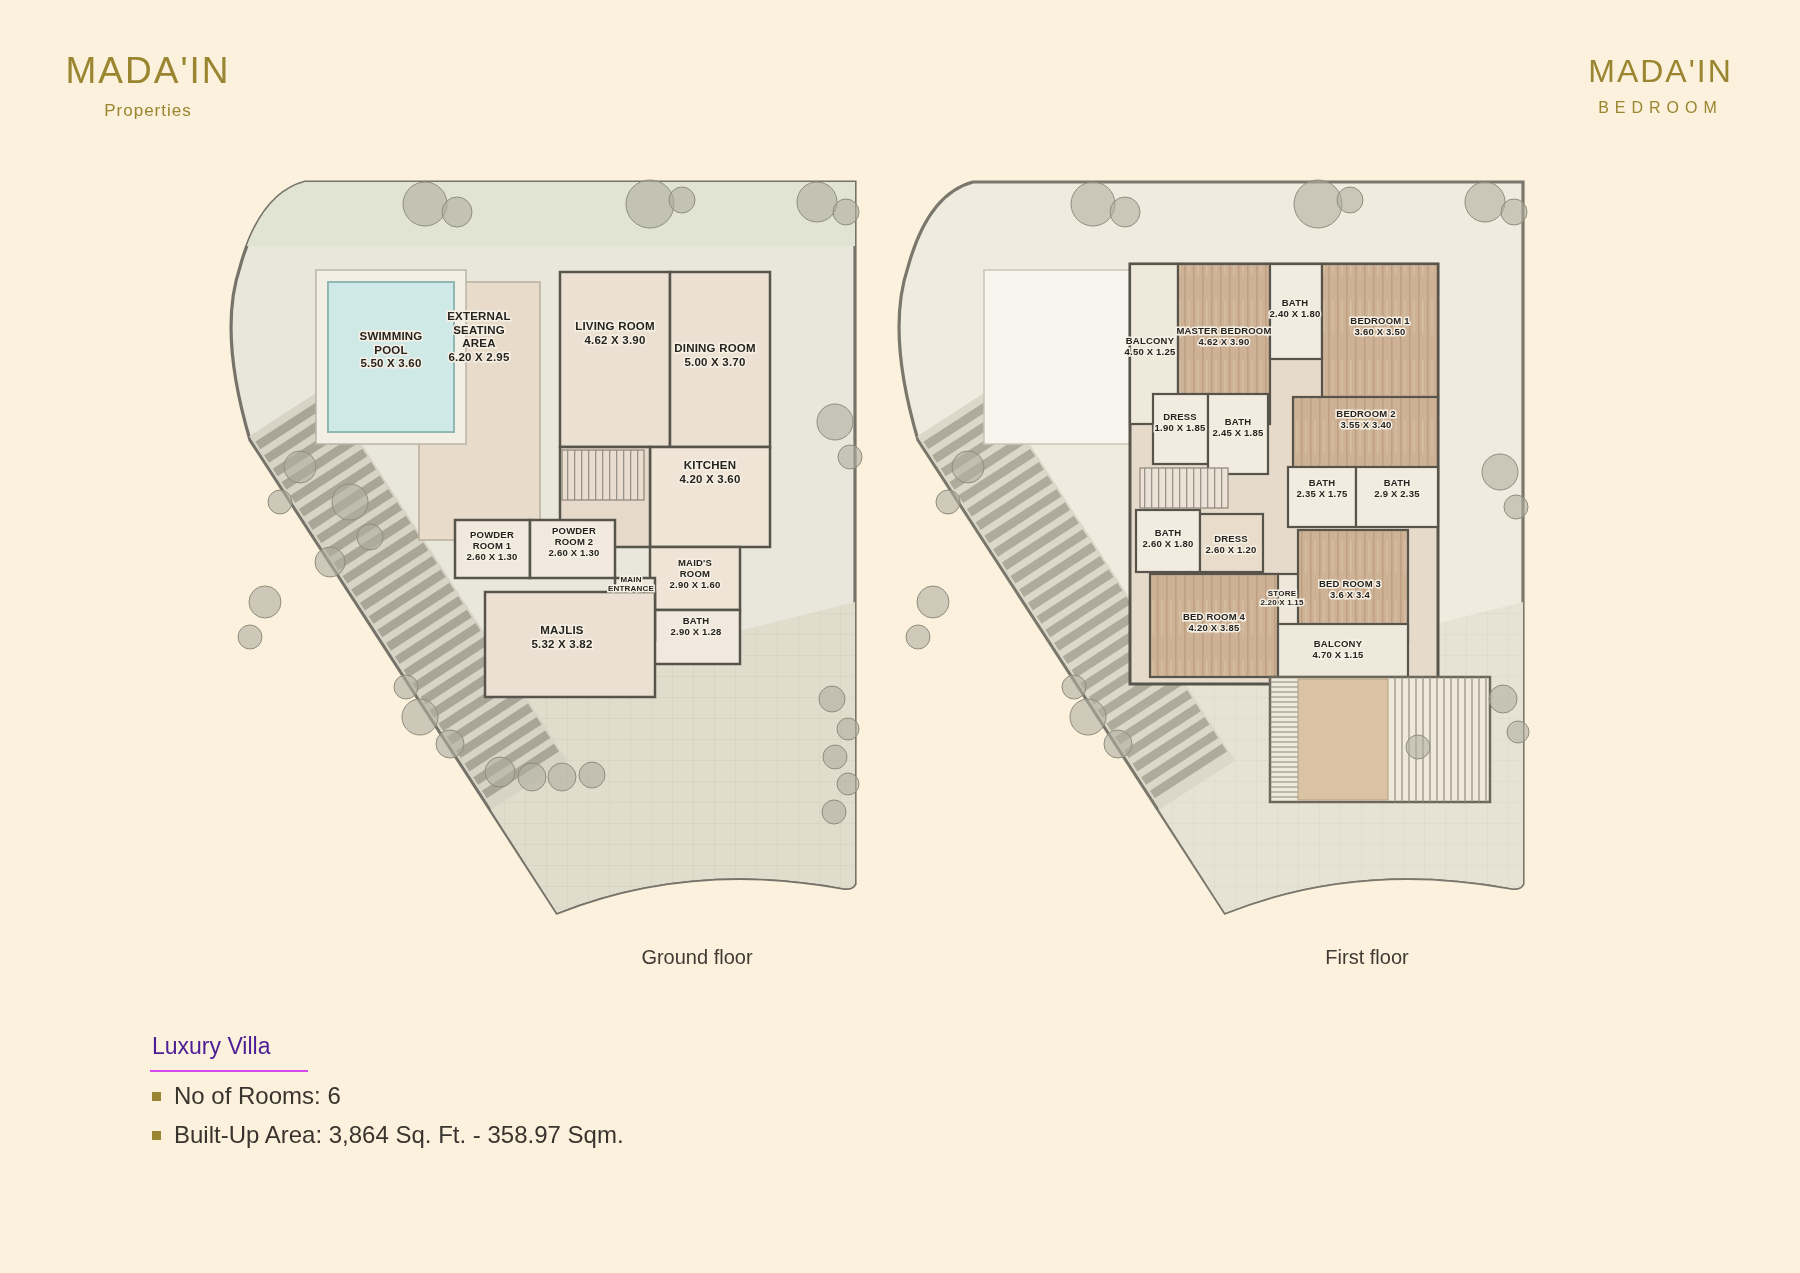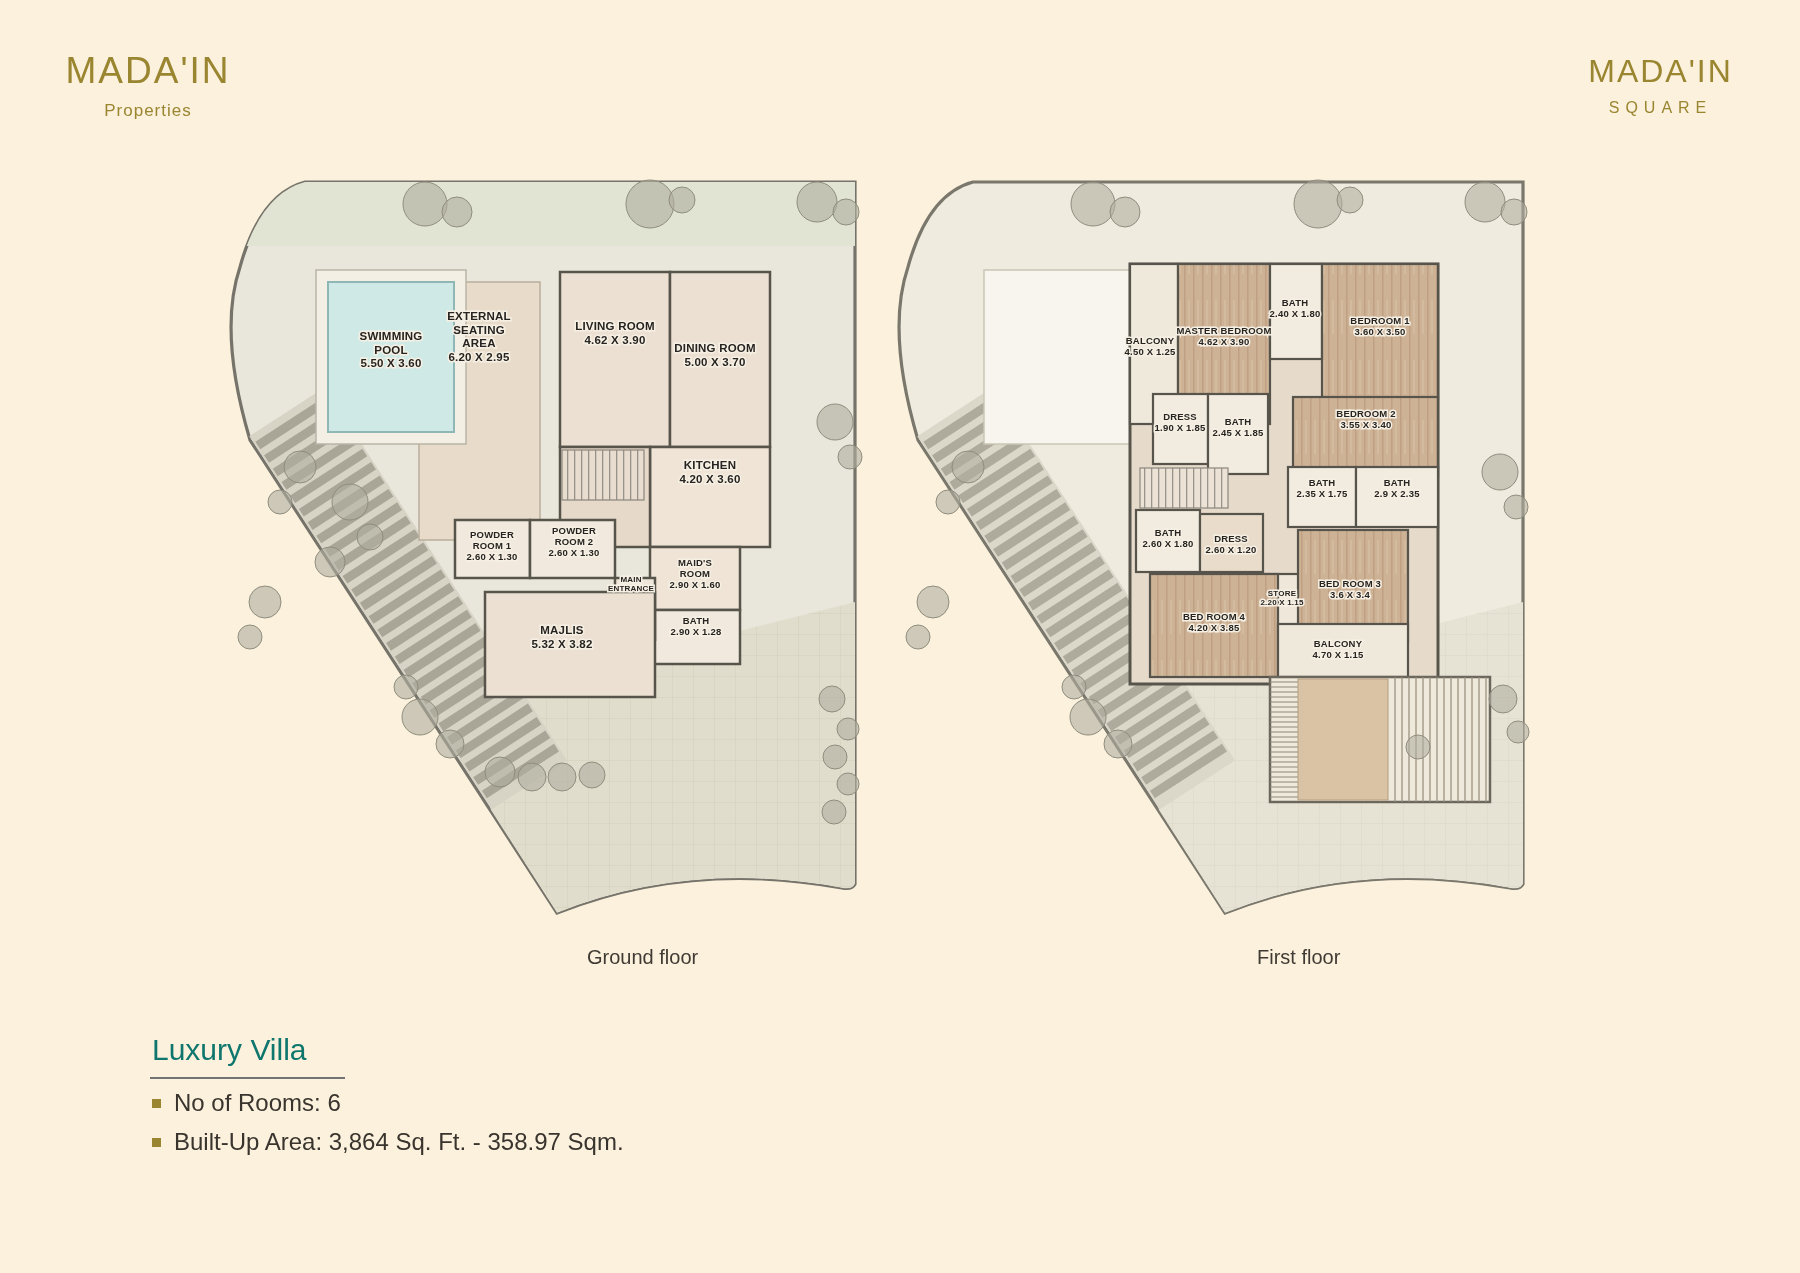--- a/index.html
+++ b/index.html
@@ -13,48 +13,48 @@
   #logo-left{left:58px;top:52px;width:180px;}
   #logo-right{left:1578px;top:55px;width:165px;}
   #logo-right .logo-name{font-size:32px;}
   #logo-right .logo-sub{letter-spacing:6px;font-size:16px;}
 
   
   .plan{position:absolute;width:660px;height:775px;}
   #plan-ground{left:210px;top:172px;}
   #plan-first{left:878px;top:172px;}
 
-  .caption{position:absolute;width:220px;font-size:20px;color:#3f3a33;}
+  .caption{position:absolute;width:220px;text-align:center;font-size:20px;color:#3f3a33;}
   #caption-ground{left:587px;top:946px;}
   #caption-first{left:1257px;top:946px;}
 
   
   #details{position:absolute;left:150px;top:1033px;}
-  #villa-title{display:inline-block;font-size:30px;color:#0f766e;padding:0 38px 10px 2px;border-bottom:2px solid #737373;}
+  #villa-title{display:inline-block;font-size:23px;color:#4c1d95;padding:0 38px 10px 2px;border-bottom:2px solid #d946ef;}
   #details-list{margin-top:4px;}
   .detail-item{display:flex;align-items:flex-start;margin-top:9px;}
   .bullet{width:9px;height:9px;background:#9a8530;margin:11px 13px 0 2px;flex:0 0 auto;}
   .detail-text{font-size:24px;color:#39342e;line-height:30px;}
 
   
   text.room-lbl{fill:#262320;font-weight:bold;paint-order:stroke;stroke:#f6f0e4;stroke-width:3px;text-anchor:middle;letter-spacing:.2px;}
 </style>
 </head>
 <body>
 
 <div id="stage">
 
   <div class="logo" id="logo-left">
     <div class="logo-name">MADA'IN</div>
     <div class="logo-sub">Properties</div>
   </div>
 
   <div class="logo" id="logo-right">
     <div class="logo-name">MADA'IN</div>
-    <div class="logo-sub">SQUARE</div>
+    <div class="logo-sub">BEDROOM</div>
   </div>
 
   <svg class="plan" id="plan-ground" viewBox="0 0 660 775">
     <defs>
       <clipPath id="gclip">
           <path d="M 95 10 L 645 10 L 645 712 Q 642 718 632 716 Q 480 688 347 741 L 40 268 Q 8 160 30 95 Q 50 22 95 10 Z"></path>
         </clipPath>
       <pattern id="grid1" width="21" height="21" patternUnits="userSpaceOnUse">
         <path d="M21 0H0V21" fill="none" stroke="#d3cfbc" stroke-width="1"></path>
       </pattern>

